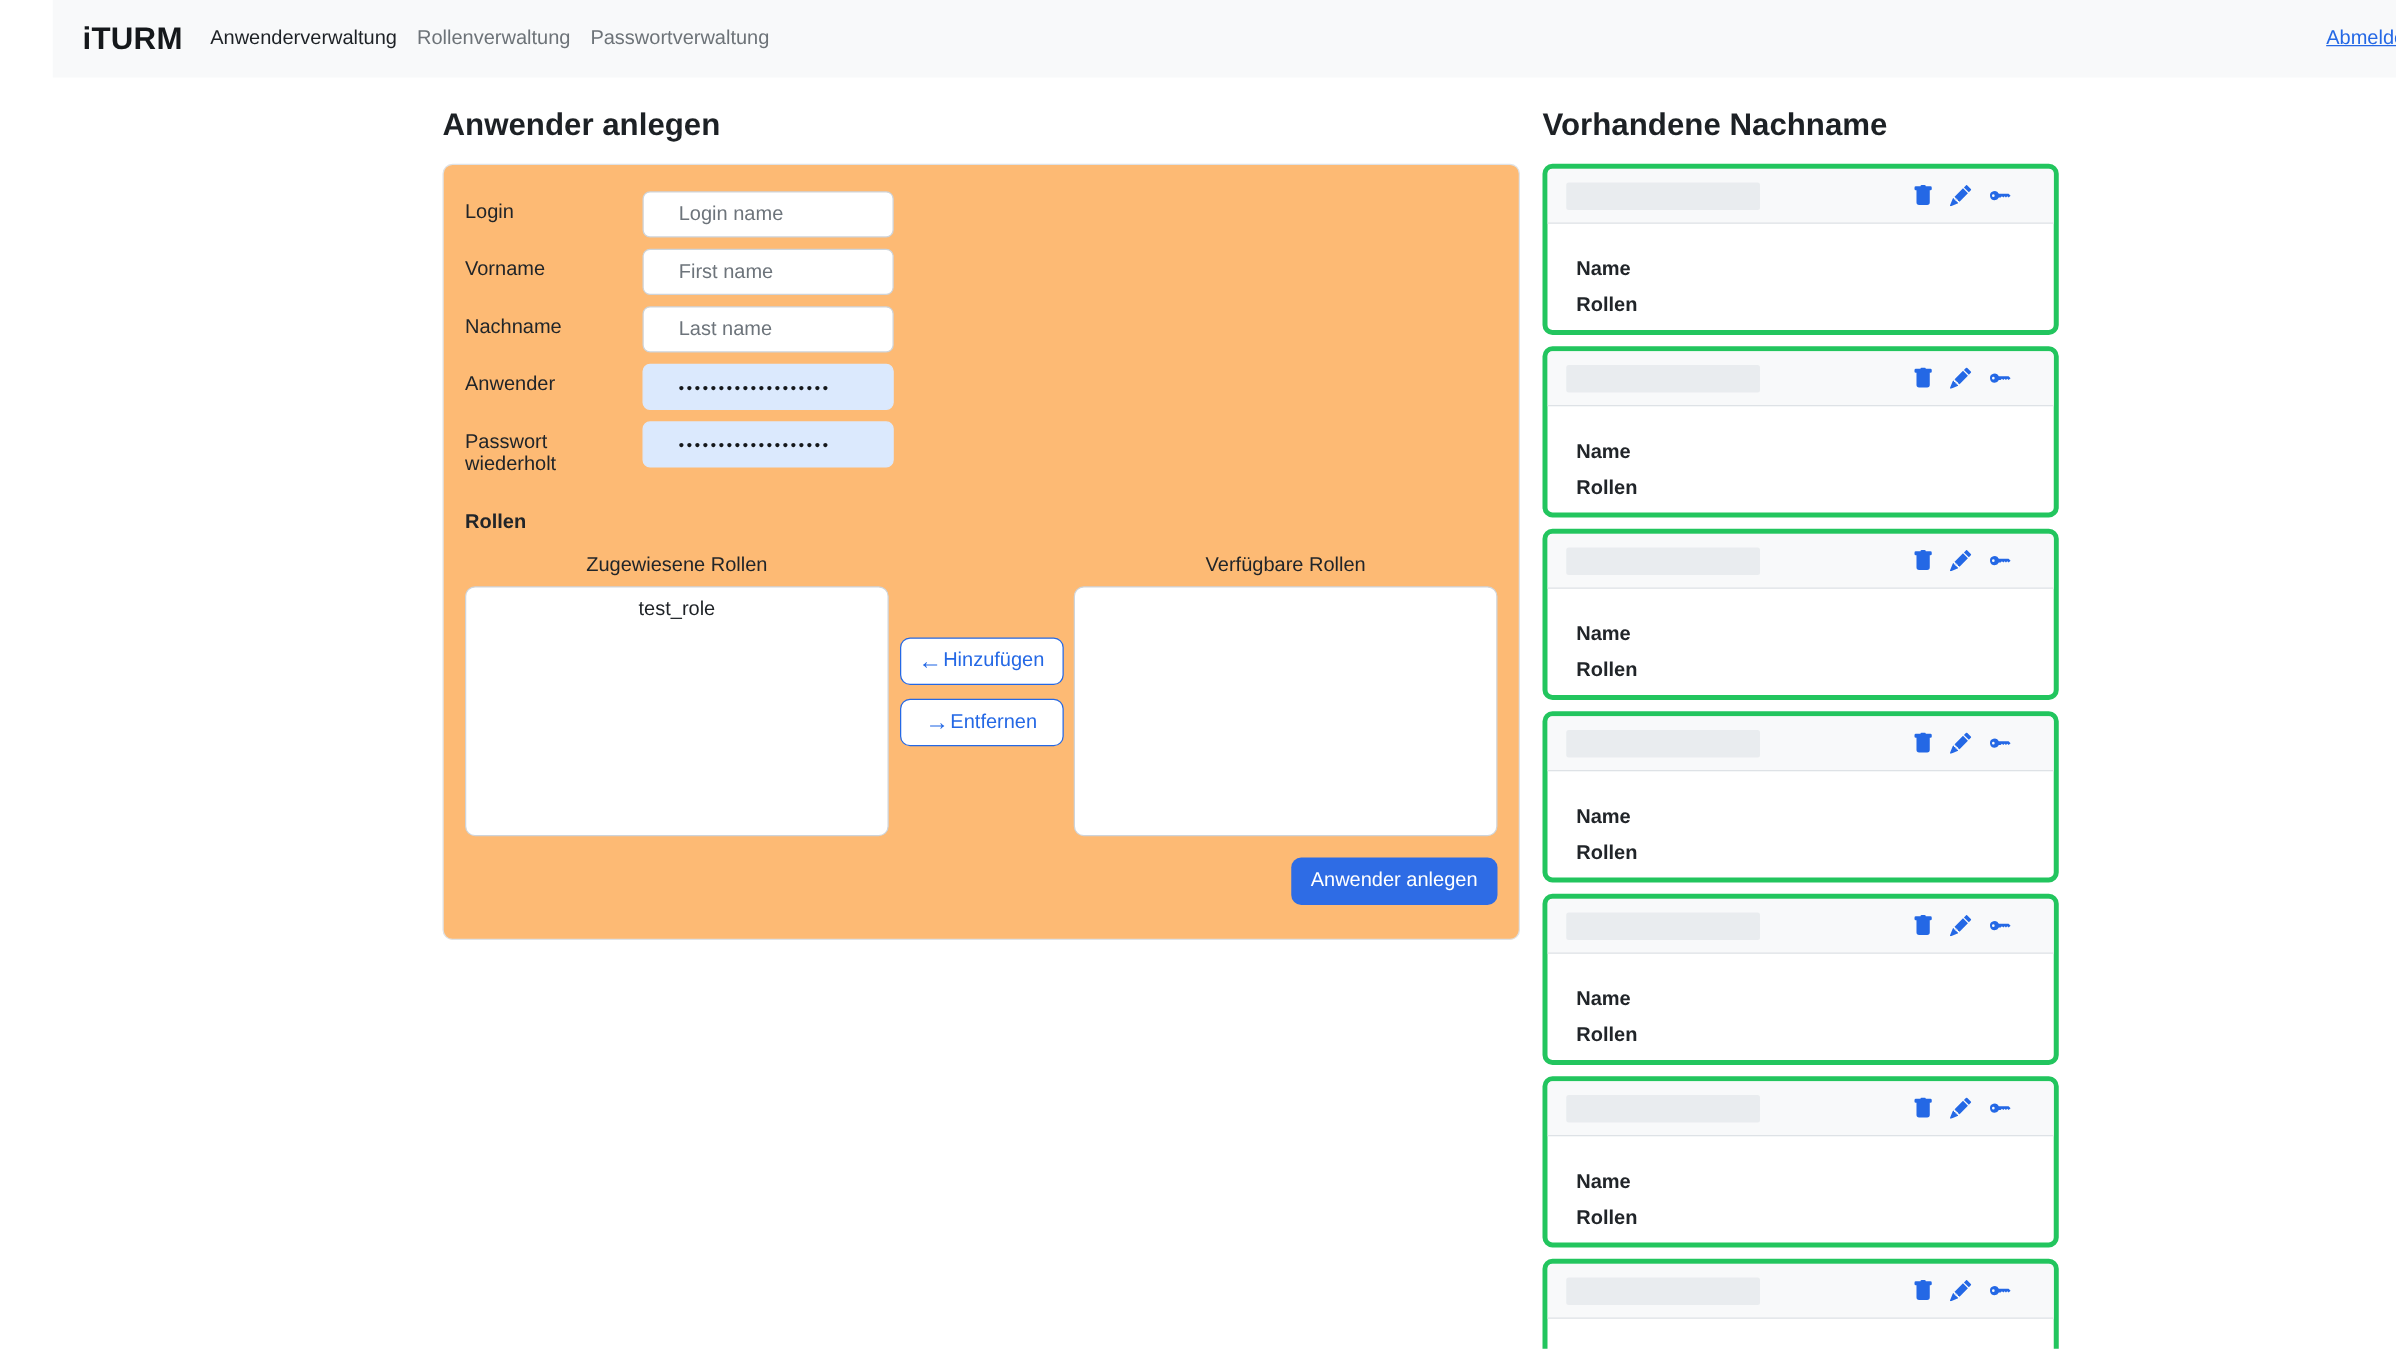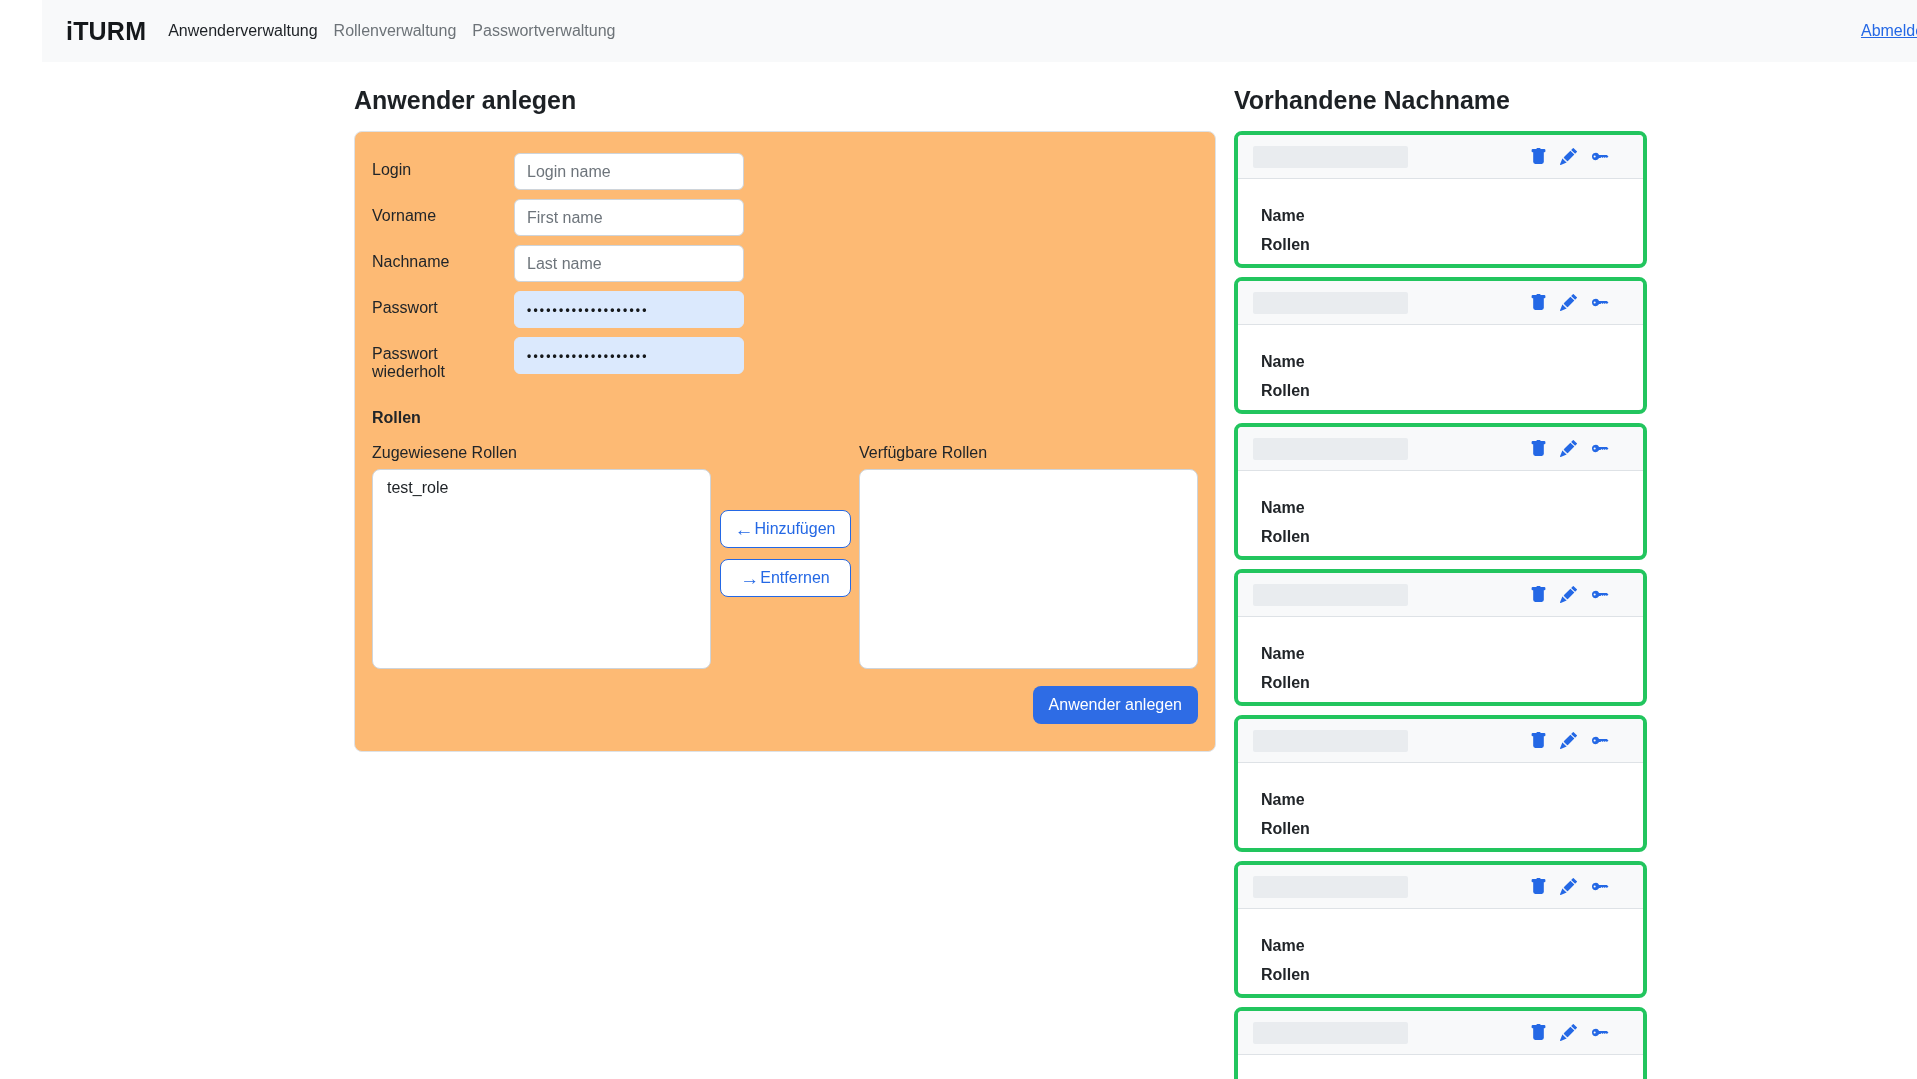--- a/index.html
+++ b/index.html
@@ -31,32 +31,32 @@
   
   .form-card {
     border:1px solid #dee2e6; border-radius:8px;
     padding:21px 17px 24px 17px; height:621px; background:#fdba74;
   }
   .field-row { display:flex; margin-bottom:9px; min-height:37px; }
   .field-label {
     width:142px; padding:8px 44px 0 0; line-height:18px; color:#212529;
   }
   .form-input {
-    width:230px; height:37px; border:1px solid #ced4da; border-radius:6px;
-    padding:0 12px; font-size:16px; color:#212529; background:#fff; outline:none;
+    width:201px; height:37px; border:1px solid #ced4da; border-radius:6px;
+    padding:0 28px; font-size:16px; color:#212529; background:#fff; outline:none;
     font-family:inherit;
   }
   .form-input::placeholder { color:#6d747b; }
   .form-input.autofilled {
     background:#dbe9fd; border-color:#dbe9fd;
     font-size:12px; letter-spacing:2.2px; color:#15181b; font-weight:700;
   }
   .roles-title { font-weight:700; margin-top:28px; }
   .roles-flex { display:flex; margin-top:17px; }
-  .roles-col { width:339px; }
+  .roles-col { width:339px;text-align:center; }
   .roles-col-label { margin-bottom:7px; color:#212529; }
   .listbox {
     height:200px; border:1px solid #ced4da; border-radius:8px; background:#fff;
     overflow:hidden; cursor:default;
   }
   .listbox .option { padding:9px 14px; color:#1d2125; cursor:pointer; }
   .roles-middle {
     width:148px; display:flex; flex-direction:column; align-items:center;
     padding-top:66px; gap:11px;
   }
@@ -118,21 +118,21 @@
   </div>
             <div class="field-row">
     <label class="field-label">Vorname</label>
     <input class="form-input" placeholder="First name" style="">
   </div>
             <div class="field-row">
     <label class="field-label">Nachname</label>
     <input class="form-input" placeholder="Last name" style="">
   </div>
             <div class="field-row">
-    <label class="field-label">Passwort</label>
+    <label class="field-label">Anwender</label>
     <input class="form-input autofilled" placeholder="" value="•••••••••••••••••••" style="">
   </div>
             <div class="field-row">
     <label class="field-label">Passwort wiederholt</label>
     <input class="form-input autofilled" placeholder="" value="•••••••••••••••••••" style="">
   </div>
           </div>
 
         <div class="roles-title">Rollen</div>
 

